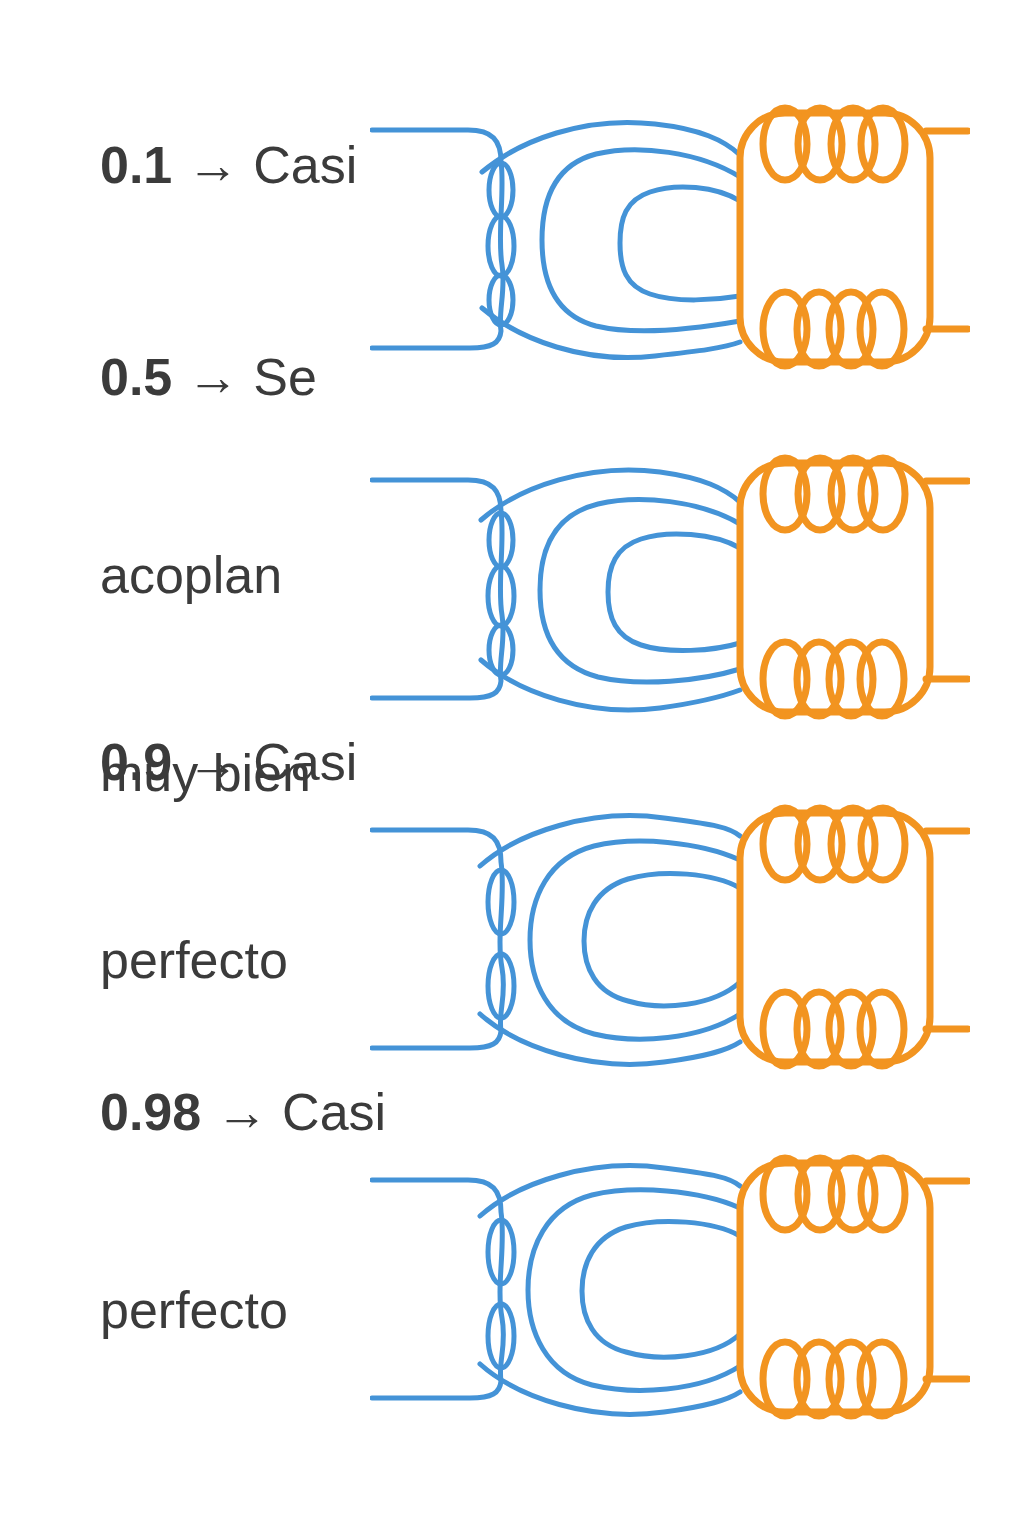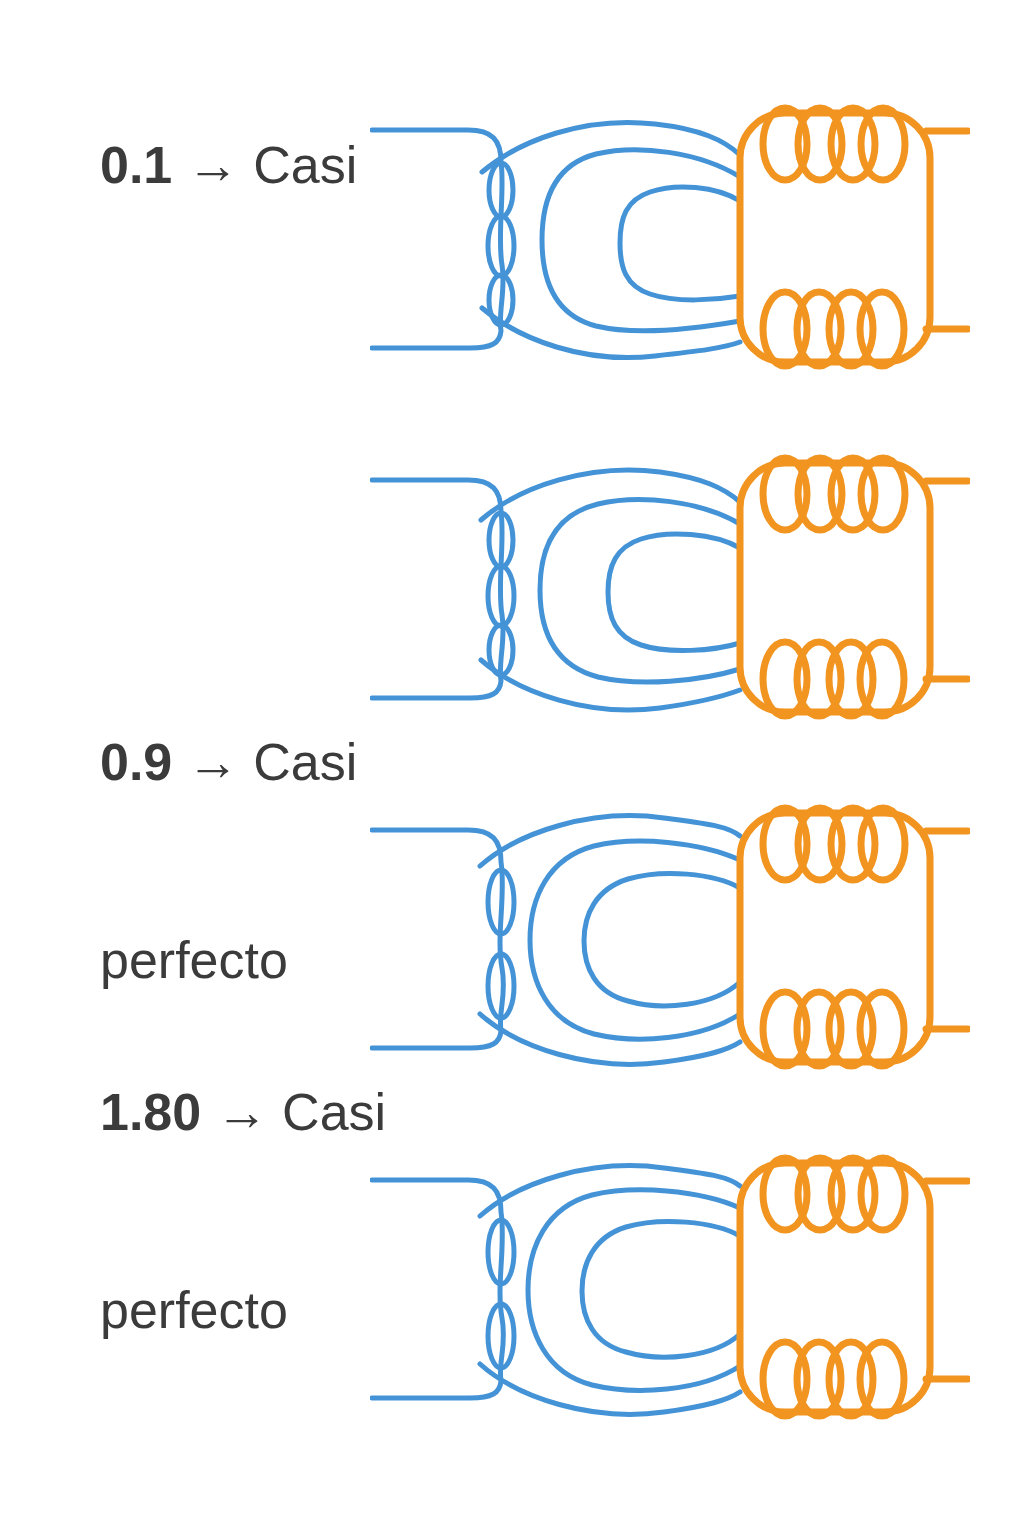--- a/index.html
+++ b/index.html
@@ -60,20 +60,25 @@
       <ellipse cx="449" cy="229" rx="22" ry="37"></ellipse>
       <ellipse cx="481" cy="229" rx="22" ry="37"></ellipse>
       <ellipse cx="512" cy="229" rx="22" ry="37"></ellipse>
       <path d="M556 31 H598"></path>
       <path d="M556 229 H598"></path>
     </g>
   </svg>
 </div>
 
 <div class="row" id="row-1">
+  <div class="label">
+    <div><span class="coef">0.5</span><span> → Se</span></div>
+    <div>acoplan</div>
+    <div>muy bien</div>
+  </div>
   <svg class="drawing" viewBox="0 0 600 280">
     <g class="blue-g" stroke="#4493d7">
       <path d="M2 30 H98 C122 30 131 40 131 62 C135 90 127 135 132 165 C136 190 128 212 131 231 C130 243 122 248 100 248 H2"></path>
       <ellipse cx="131" cy="90" rx="12" ry="27"></ellipse>
       <ellipse cx="131" cy="146" rx="13" ry="30"></ellipse>
       <ellipse cx="131" cy="200" rx="12" ry="25"></ellipse>
       <path d="M111 70 C150 36 220 13 290 22 C333 28 354 38 370 52"></path>
       <path d="M111 210 C150 244 220 267 290 258 C333 252 354 246 370 240"></path>
       <path d="M370 74 C331 51 270 44 228 54 C183 65 170 100 170 140 C170 180 183 215 228 227 C270 237 331 231 370 219"></path>
       <path d="M370 98 C344 83 298 80 271 89 C246 97 238 116 238 142 C238 168 246 187 271 195 C298 204 344 201 370 193"></path>
@@ -121,21 +126,21 @@
       <ellipse cx="481" cy="229" rx="22" ry="37"></ellipse>
       <ellipse cx="512" cy="229" rx="22" ry="37"></ellipse>
       <path d="M556 31 H598"></path>
       <path d="M556 229 H598"></path>
     </g>
   </svg>
 </div>
 
 <div class="row" id="row-3">
   <div class="label">
-    <div><span class="coef">1.80</span><span> → Casi</span></div>
+    <div><span class="coef">0.98</span><span> → Casi</span></div>
     <div>perfecto</div>
     <div></div>
   </div>
   <svg class="drawing" viewBox="0 0 600 280">
     <g class="blue-g" stroke="#4493d7">
       <path d="M2 30 H98 C122 30 131 40 131 62 C136 95 126 135 132 168 C137 195 128 212 131 231 C130 243 122 248 100 248 H2"></path>
       <ellipse cx="131" cy="102" rx="13" ry="32"></ellipse>
       <ellipse cx="131" cy="186" rx="13" ry="32"></ellipse>
       <path d="M110 66 C148 32 222 8 294 18 C338 24 358 26 370 36"></path>
       <path d="M110 214 C148 248 222 272 294 262 C338 256 358 250 370 242"></path>

